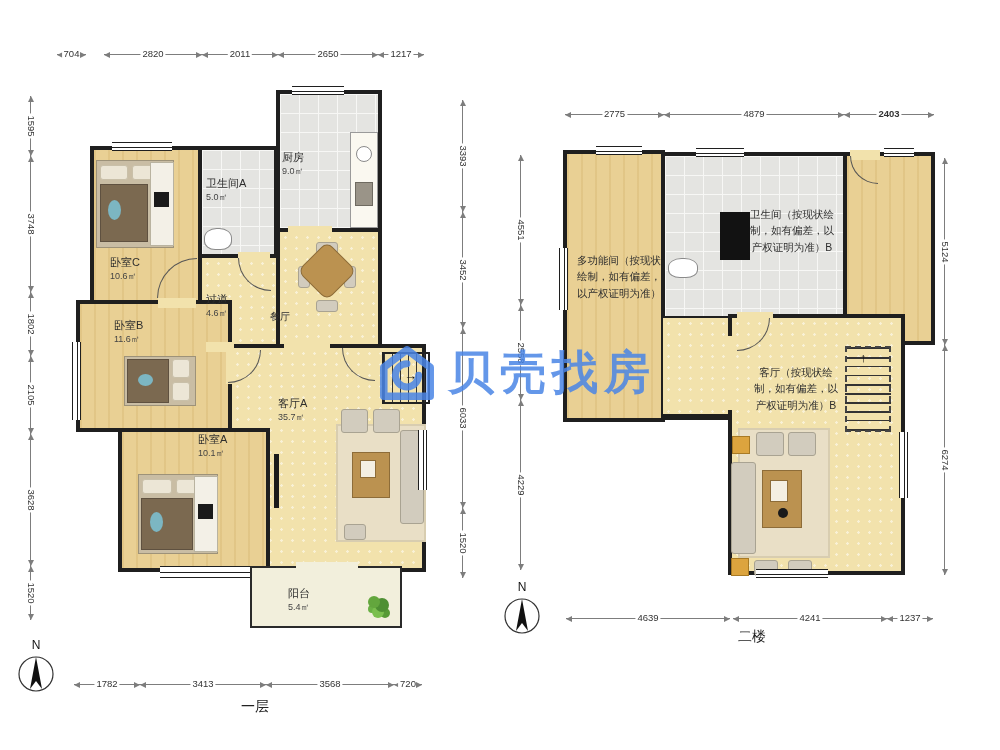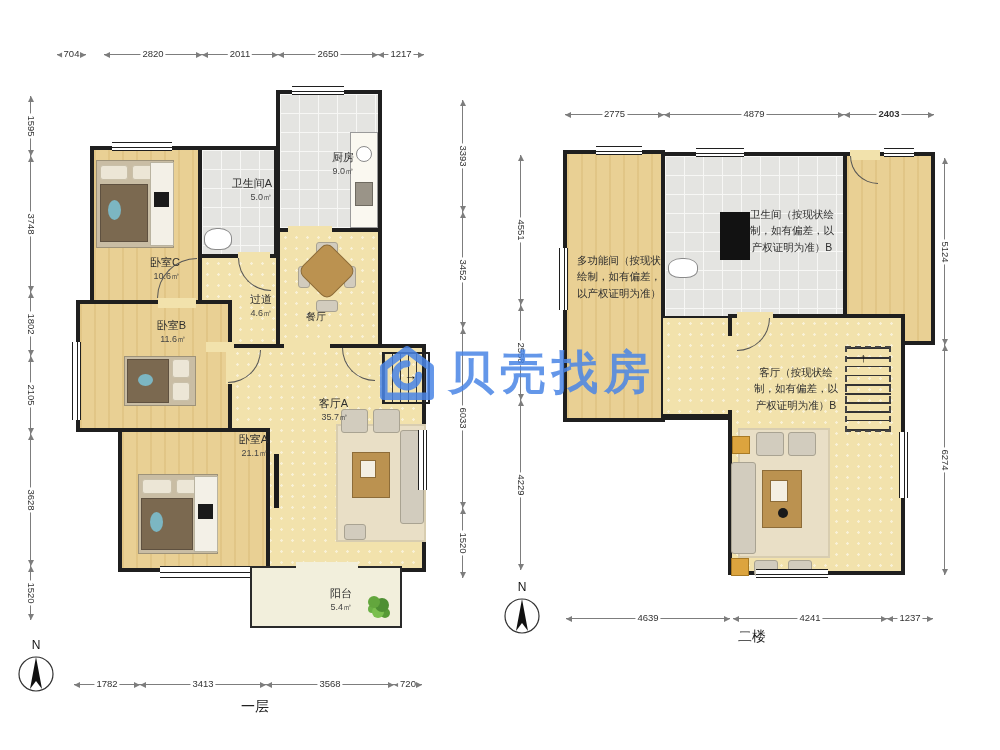--- a/index.html
+++ b/index.html
@@ -7,21 +7,21 @@
           font-family:"Liberation Sans","DejaVu Sans",sans-serif;color:#333;}
   
   .room{position:absolute;box-sizing:border-box;border:4px solid #1f1f1f;}
   .wood{background:#e9d094;background-image:repeating-linear-gradient(90deg,rgba(190,150,70,.18) 0 2px,transparent 2px 14px);}
   .woodl{background:#f2e2ac;background-image:radial-gradient(rgba(255,255,255,.5) 1px,transparent 1.5px);background-size:11px 11px;}
   .tile{background:#e4e4e1;background-image:linear-gradient(#f7f7f5 1.5px,transparent 1.5px),linear-gradient(90deg,#f7f7f5 1.5px,transparent 1.5px);background-size:19px 19px;}
   .balc{background:#f2efdc;border:2px solid #2a2a2a;}
   .flat{border:none;}
   .wallseg{position:absolute;background:#1f1f1f;}
   
-  .rlabel{position:absolute;text-align:right;line-height:1.35;z-index:30;}
+  .rlabel{position:absolute;text-align:left;line-height:1.35;z-index:30;}
   .rlabel .nm{display:block;font-size:11px;color:#2e2e2e;}
   .rlabel .ar{display:block;font-size:9px;color:#444;}
   .rlabel.long{font-size:10.5px;line-height:1.55;color:#2e2e2e;text-align:center;}
   .floor-label{position:absolute;font-size:14px;color:#222;text-align:center;z-index:30;}
   
   .dim-h{position:absolute;height:0;border-top:1px solid #7d7d7d;z-index:25;}
   .dim-h::before,.dim-h::after{content:"";position:absolute;top:-3.5px;border-top:3px solid transparent;border-bottom:3px solid transparent;}
   .dim-h::before{left:0;border-right:6px solid #7d7d7d;}
   .dim-h::after{right:0;border-left:6px solid #7d7d7d;}
   .dim-h>span{position:absolute;left:50%;top:-7px;transform:translateX(-50%);background:#fff;padding:0 2px;font-size:9.5px;color:#333;white-space:nowrap;}
@@ -169,21 +169,21 @@
   <div class="rlabel" style="left:114px;top:318px;width:72px;">
     <span class="nm">卧室B</span>
       <span class="ar">11.6㎡</span>
   </div>
   <div class="rlabel" style="left:278px;top:396px;width:70px;">
     <span class="nm">客厅A</span>
       <span class="ar">35.7㎡</span>
   </div>
   <div class="rlabel" style="left:198px;top:432px;width:70px;">
     <span class="nm">卧室A</span>
-      <span class="ar">21.1㎡</span>
+      <span class="ar">10.1㎡</span>
   </div>
   <div class="rlabel" style="left:288px;top:586px;width:64px;">
     <span class="nm">阳台</span>
       <span class="ar">5.4㎡</span>
   </div>
 
   <div class="dim-h" style="left:57px;top:54px;width:29px;">
       <span>704</span>
     </div>
   <div class="dim-h" style="left:104px;top:54px;width:98px;">

